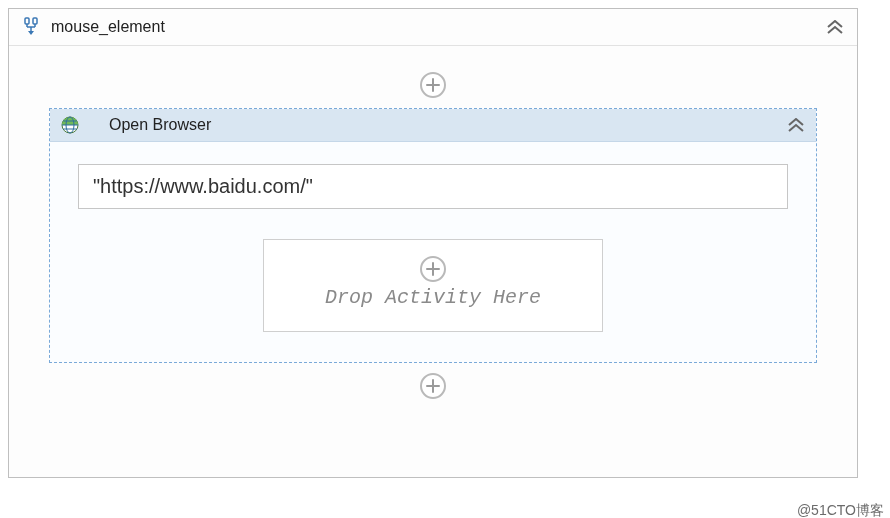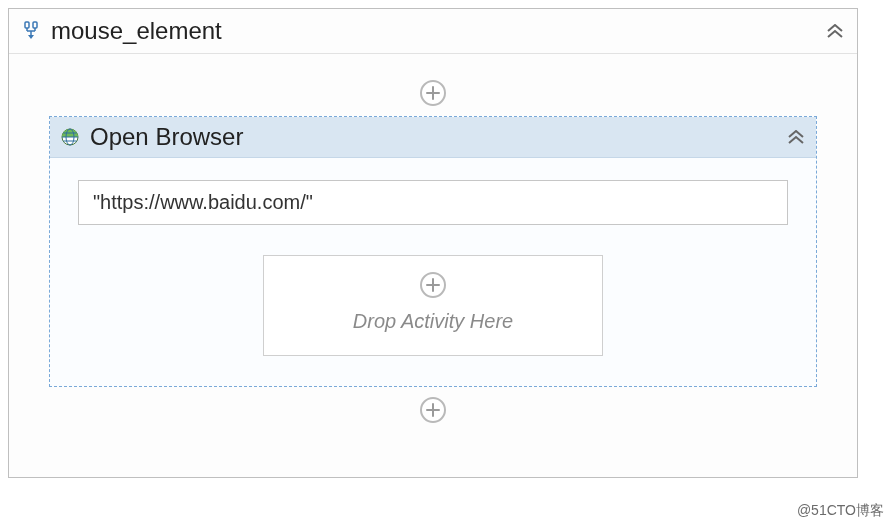--- a/index.html
+++ b/index.html
@@ -12,21 +12,21 @@
     position: relative;
   }
   .outer-header {
     display: flex; align-items: center;
     padding: 8px 12px;
     border-bottom: 1px solid #e2e2e2;
   }
   .seq-icon {
     width: 20px; height: 20px; display: inline-flex; align-items: center; justify-content: center; margin-right: 10px;
   }
-  .title-text { font-size: 24px; color: #222; }
+  .title-text { font-size: 16px; color: #222; }
   .chev {
     width: 20px; height: 20px; display: inline-flex; align-items: center; justify-content: center;
     color: #555; cursor: pointer;
   }
   .chev-right { margin-left: auto; }
   .outer-body { padding: 20px 40px 20px 40px; }
   .plus-row { display: flex; justify-content: center; padding: 6px 0; }
   .plus-btn {
     width: 26px; height: 26px; border-radius: 50%;
     border: 2px solid #b9b9b9; color: #9a9a9a;
@@ -36,20 +36,21 @@
   .open-browser {
     border: 1px dashed #7aa9d8;
     background: #fbfdff;
     margin: 4px 0;
   }
   .ob-header {
     background: #d9e6f2;
     border-bottom: 1px solid #c5d7e8;
     display: flex; align-items: center;
     padding: 6px 10px;
+    gap: 19px;
   }
   .globe-icon {
     width: 20px; height: 20px; margin-right: 10px;
     display: inline-flex; align-items: center; justify-content: center;
   }
   .ob-body { padding: 22px 28px 30px 28px; }
   .url-input {
     width: 100%;
     border: 1px solid #c6c6c6;
     background: #fff;
@@ -67,24 +68,25 @@
     display: flex; align-items: center;
     padding: 8px 12px;
     border-bottom: 1px solid #e6e6e6;
   }
   .do-body {
     padding: 16px 10px 22px 10px;
     text-align: center;
   }
   .do-body .plus-btn { margin: 0 auto; }
   .drop-hint {
-    margin-top: 12px;
+    margin-top: 4px;
     font-size: 20px;
     font-style: italic;
     color: #8a8a8a;
+    font-family: Liberation Mono, monospace;
   }
   .watermark {
     position: absolute; right: 6px; bottom: -2px;
     font-size: 14px; color: #6b6b6b;
   }
   
   svg { display: block; }
 </style>
 </head>
 <body>

